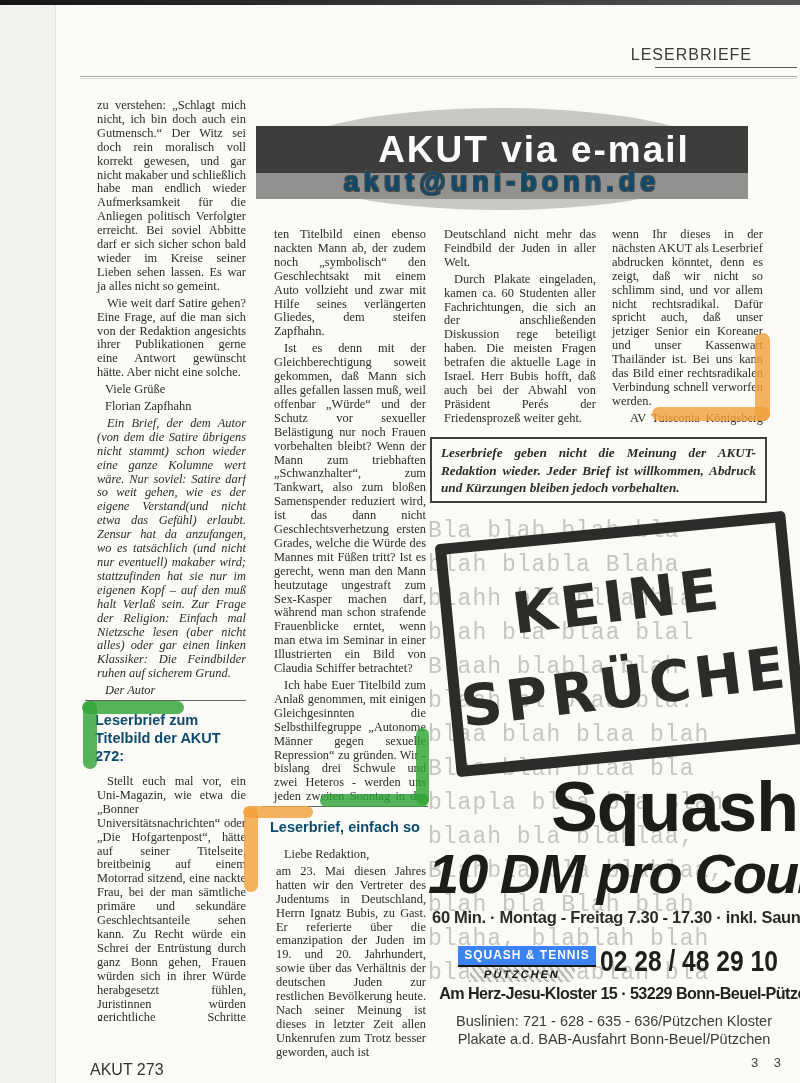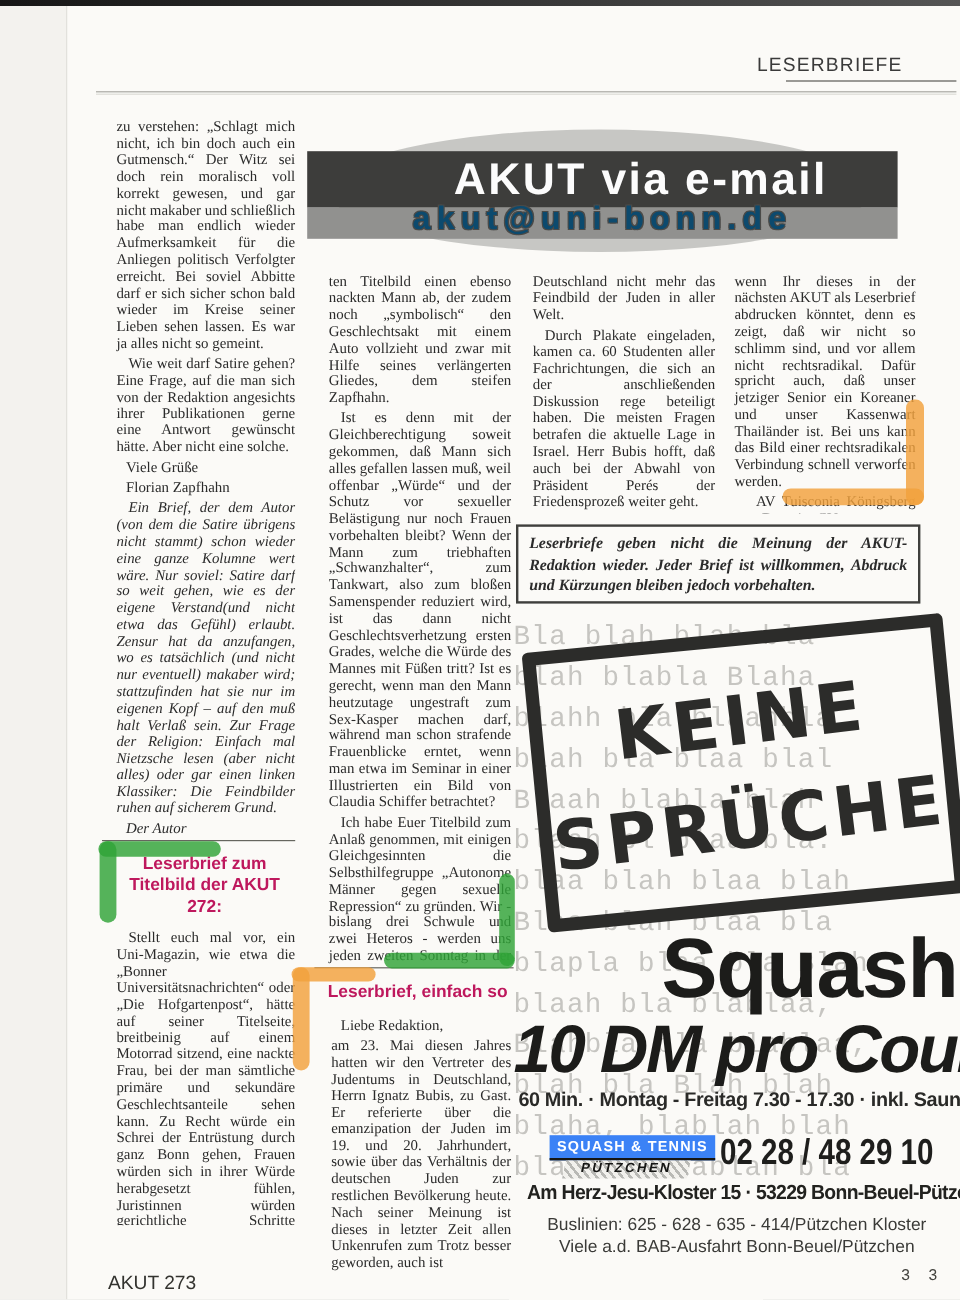--- a/index.html
+++ b/index.html
@@ -25,21 +25,21 @@
       font-family:"Liberation Sans",sans-serif;font-weight:bold;font-size:27px;letter-spacing:5px;white-space:nowrap;
       text-shadow:-1px -1px 0 #4a4a48,1px -1px 0 #4a4a48,-1px 1px 0 #4a4a48,1px 1px 0 #4a4a48;}
   
   .col{font-size:12.4px;line-height:13.9px;text-align:justify;}
   .col p{margin:0 0 3px 12px;}
   .col p.ind{text-indent:10px;}
   .sig{padding-left:8px;margin:0;}
   .reply{font-style:italic;margin-top:7px;}
   .sec-rule{height:1px;background:#66665f;}
   .letter-h{font-family:"Liberation Sans",sans-serif;font-weight:bold;font-size:14.5px;
-            line-height:18px;text-align:center;color:#be185d;}
+            line-height:18px;text-align:left;color:#0c4a6e;}
   
   .disclaimer{left:430px;top:437px;width:337px;height:66px;border:2px solid #3f3f3c;
       padding:5px 9px;box-sizing:border-box;font-size:13.2px;line-height:17.5px;
       font-weight:bold;font-style:italic;text-align:justify;}
   
   .mark{border-radius:7px;opacity:.82;}
   .green{background:#2fa437;}
   .orange{background:#f2a13c;}
   
   .ad-bg{left:428px;top:514px;width:372px;height:498px;overflow:hidden;
@@ -169,20 +169,20 @@
   </div>
 
   <div class="abs ad-squash">Squash</div>
   <div class="abs ad-price">10 DM pro Court</div>
   <div class="abs ad-hours">60 Min. · Montag - Freitag 7.30 - 17.30 · inkl. Sauna</div>
   <div class="abs ad-logo-black">Squash &amp; Tennis</div>
   <div class="abs ad-logo-stripes">Pützchen</div>
   <div class="abs ad-phone">02 28 / 48 29 10</div>
   <div class="abs ad-address">Am Herz-Jesu-Kloster 15 · 53229 Bonn-Beuel-Pützchen</div>
   <div class="abs ad-bus">
-    <div>Buslinien: 625 - 628 - 635 - 414/Pützchen Kloster</div>
-    <div>Viele a.d. BAB-Ausfahrt Bonn-Beuel/Pützchen</div>
+    <div>Buslinien: 721 - 628 - 635 - 636/Pützchen Kloster</div>
+    <div>Plakate a.d. BAB-Ausfahrt Bonn-Beuel/Pützchen</div>
   </div>
 
   <div class="abs foot-issue">AKUT 273</div>
   <div class="abs foot-page">3 3</div>
 
 </div>
 
 </body></html>

